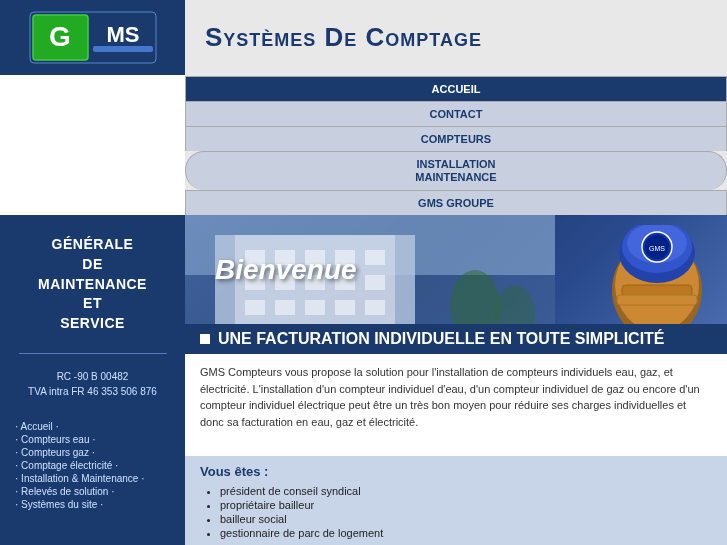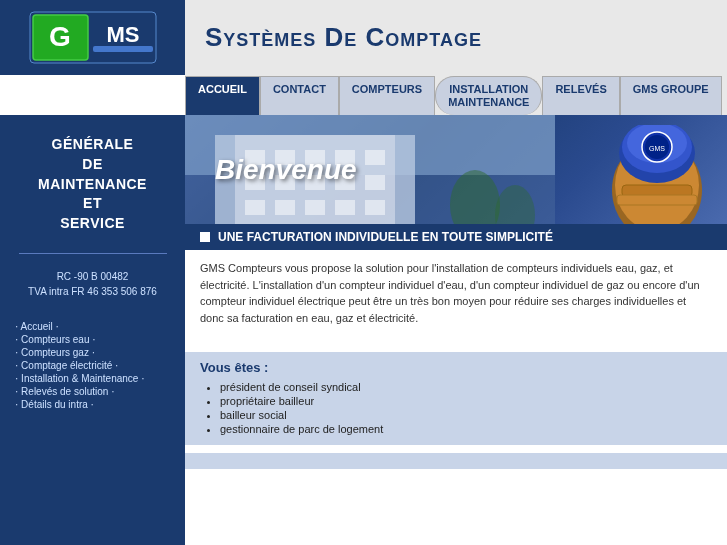--- a/index.html
+++ b/index.html
@@ -8,21 +8,21 @@
     .wrapper { width: 727px; background: #fff; }
 
     
     .header { display: flex; align-items: center; background: #1a3a6e; height: 75px; }
     .logo-area { width: 185px; background: #1a3a6e; display: flex; align-items: center; justify-content: center; height: 75px; }
     .logo-svg { width: 130px; height: 55px; }
     .header-title-area { flex: 1; background: #e8e8e8; height: 97px; display: flex; align-items: center; padding-left: 20px; }
     .header-title { font-size: 26px; font-weight: bold; color: #1a3a6e; font-variant: small-caps; letter-spacing: 1px; }
 
     
-    .nav-bar { display: flex; background: #e8e8e8; border-top: 1px solid #ccc; margin-left: 185px; }
+    .nav-bar { display: flex; background: #e8e8e8; border-top: 1px solid #ccc; margin-left: 185px; flex-direction: column; }
     .nav-item { padding: 6px 12px; font-size: 11px; font-weight: bold; color: #1a3a6e; cursor: pointer; border: 1px solid #aaa; border-bottom: none; background: #c8d0e0; text-transform: uppercase; text-align: center; white-space: nowrap; }
     .nav-item.active { background: #1a3a6e; color: #fff; }
     .nav-item.double { line-height: 1.2; border-radius: 19px; }
 
     
     .content-row { display: flex; }
 
     
     .sidebar { width: 185px; background: #1a3a6e; min-height: 470px; display: flex; flex-direction: column; align-items: center; }
     .sidebar-title { color: #fff; font-weight: bold; font-size: 14px; text-align: center; padding: 20px 10px 15px; text-transform: uppercase; line-height: 1.4; letter-spacing: 0.5px; }
@@ -32,21 +32,21 @@
     .sidebar-links a { display: block; color: #cce0ff; font-size: 10px; text-decoration: none; margin: 2px 0; }
 
     
     .main { flex: 1; background: #fff; }
 
     
     .hero { position: relative; height: 109px; background: linear-gradient(135deg, #3a5a9e 0%, #1a3a6e 40%, #2a4a8e 70%, #4a6aae 100%); overflow: hidden; display: flex; align-items: center; }
     .hero-text { position: relative; z-index: 2; color: #fff; font-size: 28px; font-weight: bold; padding-left: 30px; font-style: italic; text-shadow: 2px 2px 4px rgba(0,0,0,0.5); }
 
     
-    .tagline-bar { background: #1a3a6e; color: #fff; padding: 6px 15px; font-size: 12px; font-weight: bold; display: flex; align-items: center; }
+    .tagline-bar { background: #1a3a6e; color: #fff; padding: 6px 15px; font-size: 16px; font-weight: bold; display: flex; align-items: center; }
     .tagline-bar .square { width: 10px; height: 10px; background: #fff; display: inline-block; margin-right: 8px; flex-shrink: 0; }
 
     
     .main-text { padding: 10px 15px; font-size: 11px; line-height: 1.5; color: #333; }
     .main-text p { margin-bottom: 8px; }
 
     
     .vous-etes { background: #c8d4e8; margin: 8px 0 0; padding: 8px 15px; }
     .vous-etes h3 { color: #1a3a6e; font-size: 13px; font-weight: bold; margin-bottom: 6px; }
     .vous-etes ul { list-style: disc; padding-left: 20px; }
@@ -80,21 +80,20 @@
     <div class="header-title-area">
       <h1 class="header-title">Systèmes De Comptage</h1>
     </div>
   </div>
 
   <div class="nav-bar">
     <div class="nav-item active">Accueil</div>
     <div class="nav-item">Contact</div>
     <div class="nav-item">Compteurs</div>
     <div class="nav-item double" style="line-height:1.2;">Installation<br>Maintenance</div>
-    <div class="nav-item">Relevés</div>
     <div class="nav-item">GMS Groupe</div>
   </div>
 
   <div class="content-row">
 
     <div class="sidebar">
       <div class="sidebar-title">
         Générale<br>De<br>Maintenance<br>Et<br>Service
       </div>
       <div class="sidebar-divider"></div>
@@ -102,21 +101,21 @@
         <span>RC -90 B 00482</span><br>
         <span>TVA intra FR 46 353 506 876</span>
       </div>
       <div class="sidebar-links">
         <a href="#">· Accueil ·</a>
         <a href="#">· Compteurs eau ·</a>
         <a href="#">· Compteurs gaz ·</a>
         <a href="#">· Comptage électricité ·</a>
         <a href="#">· Installation &amp; Maintenance ·</a>
         <a href="#">· Relevés de solution ·</a>
-        <a href="#">· Détails du intra ·</a>
+        <a href="#">· Systèmes du site ·</a>
       </div>
     </div>
 
     <div class="main">
 
       <div class="hero">
 
         <svg class="building-illustration" viewBox="0 0 370 155">
           <rect width="370" height="155" fill="#4a6a9e" opacity="0.5"></rect>
 

